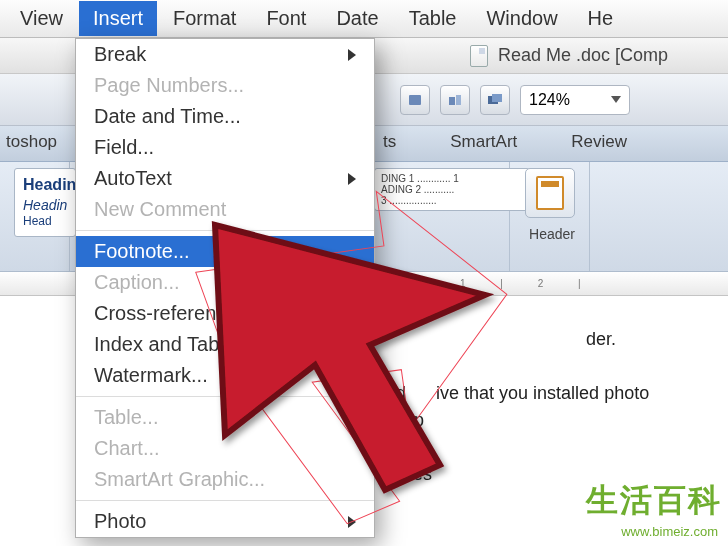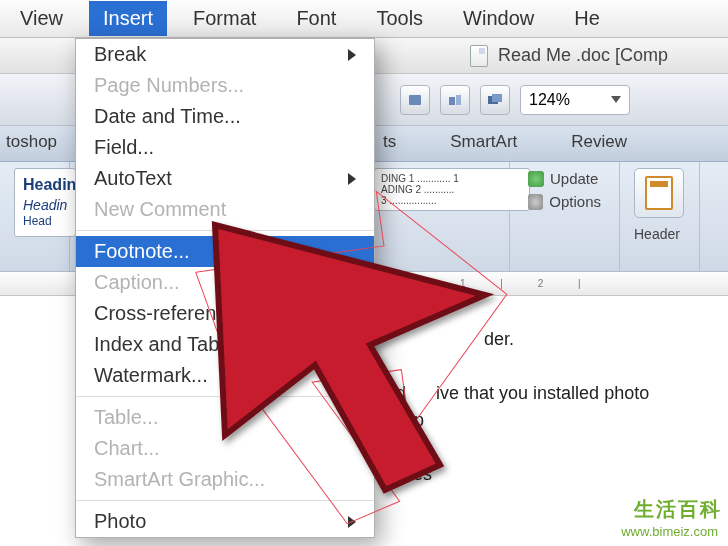--- a/index.html
+++ b/index.html
@@ -1,19 +1,19 @@
 <!DOCTYPE html>
 <html><head>
 <meta charset="utf-8">
 <style>
   * { box-sizing: border-box; margin: 0; padding: 0; font-family: "Helvetica Neue", Arial, sans-serif; }
   body { width: 728px; height: 546px; overflow: hidden; background: #fff; position: relative; }
 
   
-  .menubar { height: 38px; background: linear-gradient(#fdfdfd,#e9e9e9); border-bottom: 1px solid #bcbcbc; display: flex; align-items: center; padding: 0 6px; font-size: 20px; color: #333; gap: 12px; }
+  .menubar { height: 38px; background: linear-gradient(#fdfdfd,#e9e9e9); border-bottom: 1px solid #bcbcbc; display: flex; align-items: center; padding: 0 6px; font-size: 20px; color: #333; gap: 2px; }
   .menubar .item { padding: 6px 14px; cursor: default; }
   .menubar .item.active { background: #2a6fd2; color: #fff; }
 
   
   .titlebar { height: 36px; background: linear-gradient(#f7f7f7,#e1e1e1); border-bottom: 1px solid #c8c8c8; display: flex; align-items: center; padding-left: 470px; font-size: 18px; color: #444; gap: 10px; }
   .doc-icon { width: 18px; height: 22px; background: linear-gradient(#fff,#eaeaea); border: 1px solid #9aa; border-radius: 2px; position: relative; }
   .doc-icon::after { content:""; position:absolute; top:2px; right:2px; width:6px; height:6px; background:#cfd8e6; }
 
   
   .qat { height: 52px; background: linear-gradient(#f1f4f8,#d7dde6); border-bottom: 1px solid #b8c0cc; display: flex; align-items: center; padding-left: 400px; gap: 10px; }
@@ -53,32 +53,33 @@
   .dropdown .mi.disabled { color:#b3b3b3; }
   .dropdown .mi.highlight { background:#2a6fd2; color:#fff; }
   .dropdown .sep { height:1px; background:#dcdcdc; margin:5px 0; }
   .submenu-arrow { width:0; height:0; border-top:6px solid transparent; border-bottom:6px solid transparent; border-left:8px solid #333; }
 
   
   .cursor-overlay { position:absolute; top:175px; left:165px; width:350px; height:350px; z-index:100; pointer-events:none; }
 
   
   .watermark { position:absolute; right:6px; bottom:6px; z-index:200; text-align:right; }
-  .watermark .zh { font-size:20px; font-weight:bold; color:#6fae2f; letter-spacing:2px; font-family: "PingFang SC","Microsoft YaHei",sans-serif; }
+  .watermark .zh { font-size:32px; font-weight:bold; color:#6fae2f; letter-spacing:2px; font-family: "PingFang SC","Microsoft YaHei",sans-serif; }
   .watermark .url { font-size:13px; color:#6fae2f; background:rgba(255,255,255,0.8); padding:1px 4px; }
 </style>
 </head>
 <body>
 
 <div class="menubar">
   <div class="item">View</div>
   <div class="item active">Insert</div>
   <div class="item">Format</div>
   <div class="item">Font</div>
-  <div class="item">Tools</div>
+  <div class="item">Date</div>
+  <div class="item">Table</div>
   <div class="item">Window</div>
   <div class="item">He</div>
 </div>
 
 <div class="titlebar">
   <span class="doc-icon"></span>
   <span>Read Me .doc [Comp</span>
 </div>
 
 <div class="qat">
@@ -121,46 +122,34 @@
     </div>
   </div>
   <div class="group" style="width:290px;"></div>
   <div class="group" style="width:150px;">
     <div class="toc-preview">
       <div>DING 1 ............ 1</div>
       <div>ADING 2 ...........</div>
       <div>3 .................</div>
     </div>
   </div>
-  <div class="group" style="width:110px;">
-    <div class="vlist">
-      <div class="row">
-        <span class="mini-icon" style="background:radial-gradient(#7c7,#494);"></span>
-        <span>Update</span>
-      </div>
-      <div class="row">
-        <span class="mini-icon" style="background:radial-gradient(#ccc,#888);"></span>
-        <span>Options</span>
-      </div>
-    </div>
-  </div>
-  <div class="group" style="width:80px; align-items:flex-start;">
+  <div class="group" style="width:80px; align-items:flex-end;">
     <div class="bigbtn">
       <div class="header-icon"></div>
     </div>
     <span>Header</span>
   </div>
 </div>
 
 <div class="hruler">
   <span>1   |   2   |</span>
 </div>
 
 <div class="doc-area">
-  <div class="p" style="margin-left:114px;">der.</div>
+  <div class="p" style="margin-left:114px;text-align:center;">der.</div>
   <br>
   <div class="p">hard      ive that you installed photo</div>
   <div class="p">toshop</div>
   <div class="p" style="margin-left:24px;">sets</div>
   <div class="p" style="margin-left:24px;">shes</div>
 </div>
 
 <div class="dropdown">
   <div class="mi">
       <span>Break</span>

